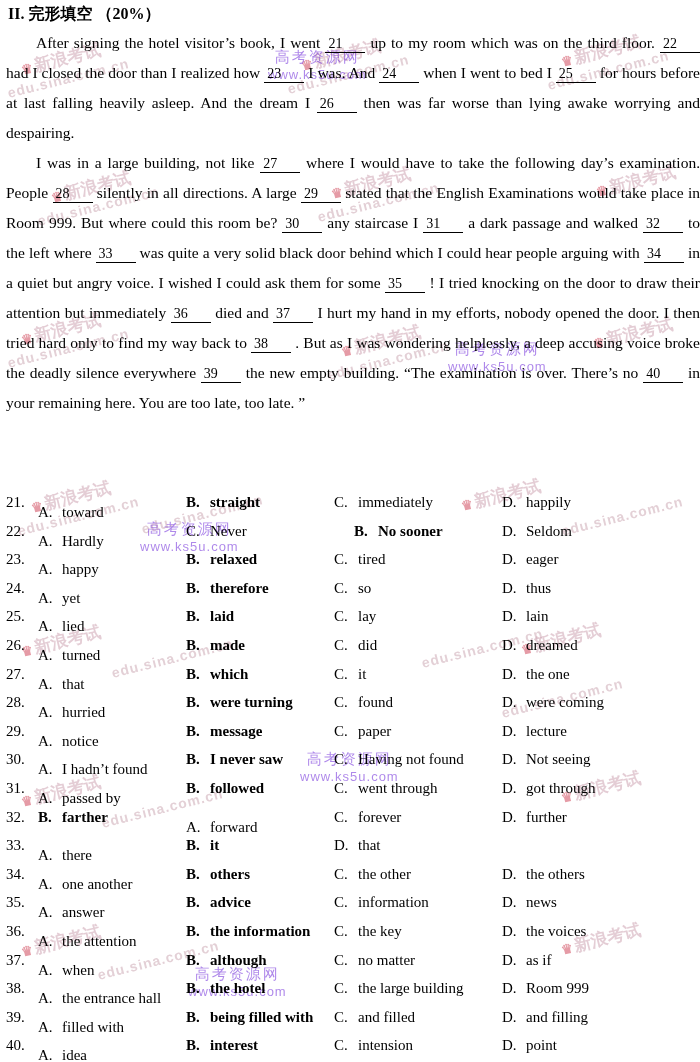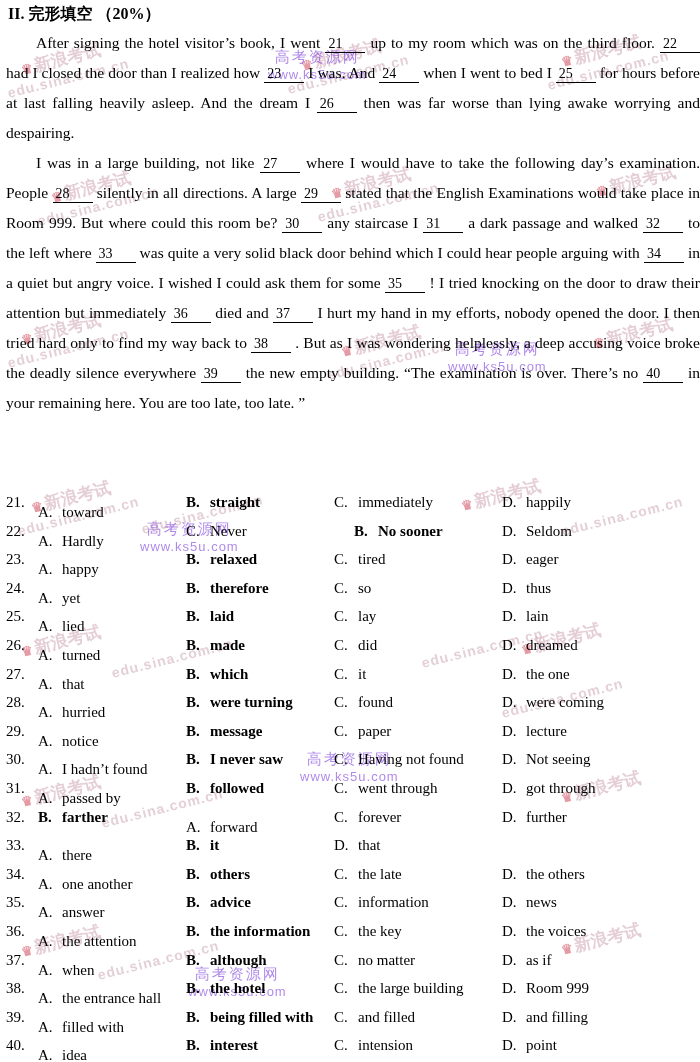--- a/index.html
+++ b/index.html
@@ -297,21 +297,21 @@
         <div class="orow">
           <span class="onum">33.</span>
           <span class="ocell c-a"><span class="lab">A.</span><span>there</span></span>
           <span class="ocell c-b"><span class="lab">B.</span><span>it</span></span>
           <span class="ocell c-d"><span class="lab">D.</span><span>that</span></span>
         </div>
         <div class="orow">
           <span class="onum">34.</span>
           <span class="ocell c-a"><span class="lab">A.</span><span>one another</span></span>
           <span class="ocell c-b"><span class="lab">B.</span><span>others</span></span>
-          <span class="ocell c-c"><span class="lab">C.</span><span>the late</span></span>
+          <span class="ocell c-c"><span class="lab">C.</span><span>the other</span></span>
           <span class="ocell c-d"><span class="lab">D.</span><span>the others</span></span>
         </div>
         <div class="orow">
           <span class="onum">35.</span>
           <span class="ocell c-a"><span class="lab">A.</span><span>answer</span></span>
           <span class="ocell c-b"><span class="lab">B.</span><span>advice</span></span>
           <span class="ocell c-c"><span class="lab">C.</span><span>information</span></span>
           <span class="ocell c-d"><span class="lab">D.</span><span>news</span></span>
         </div>
         <div class="orow">

